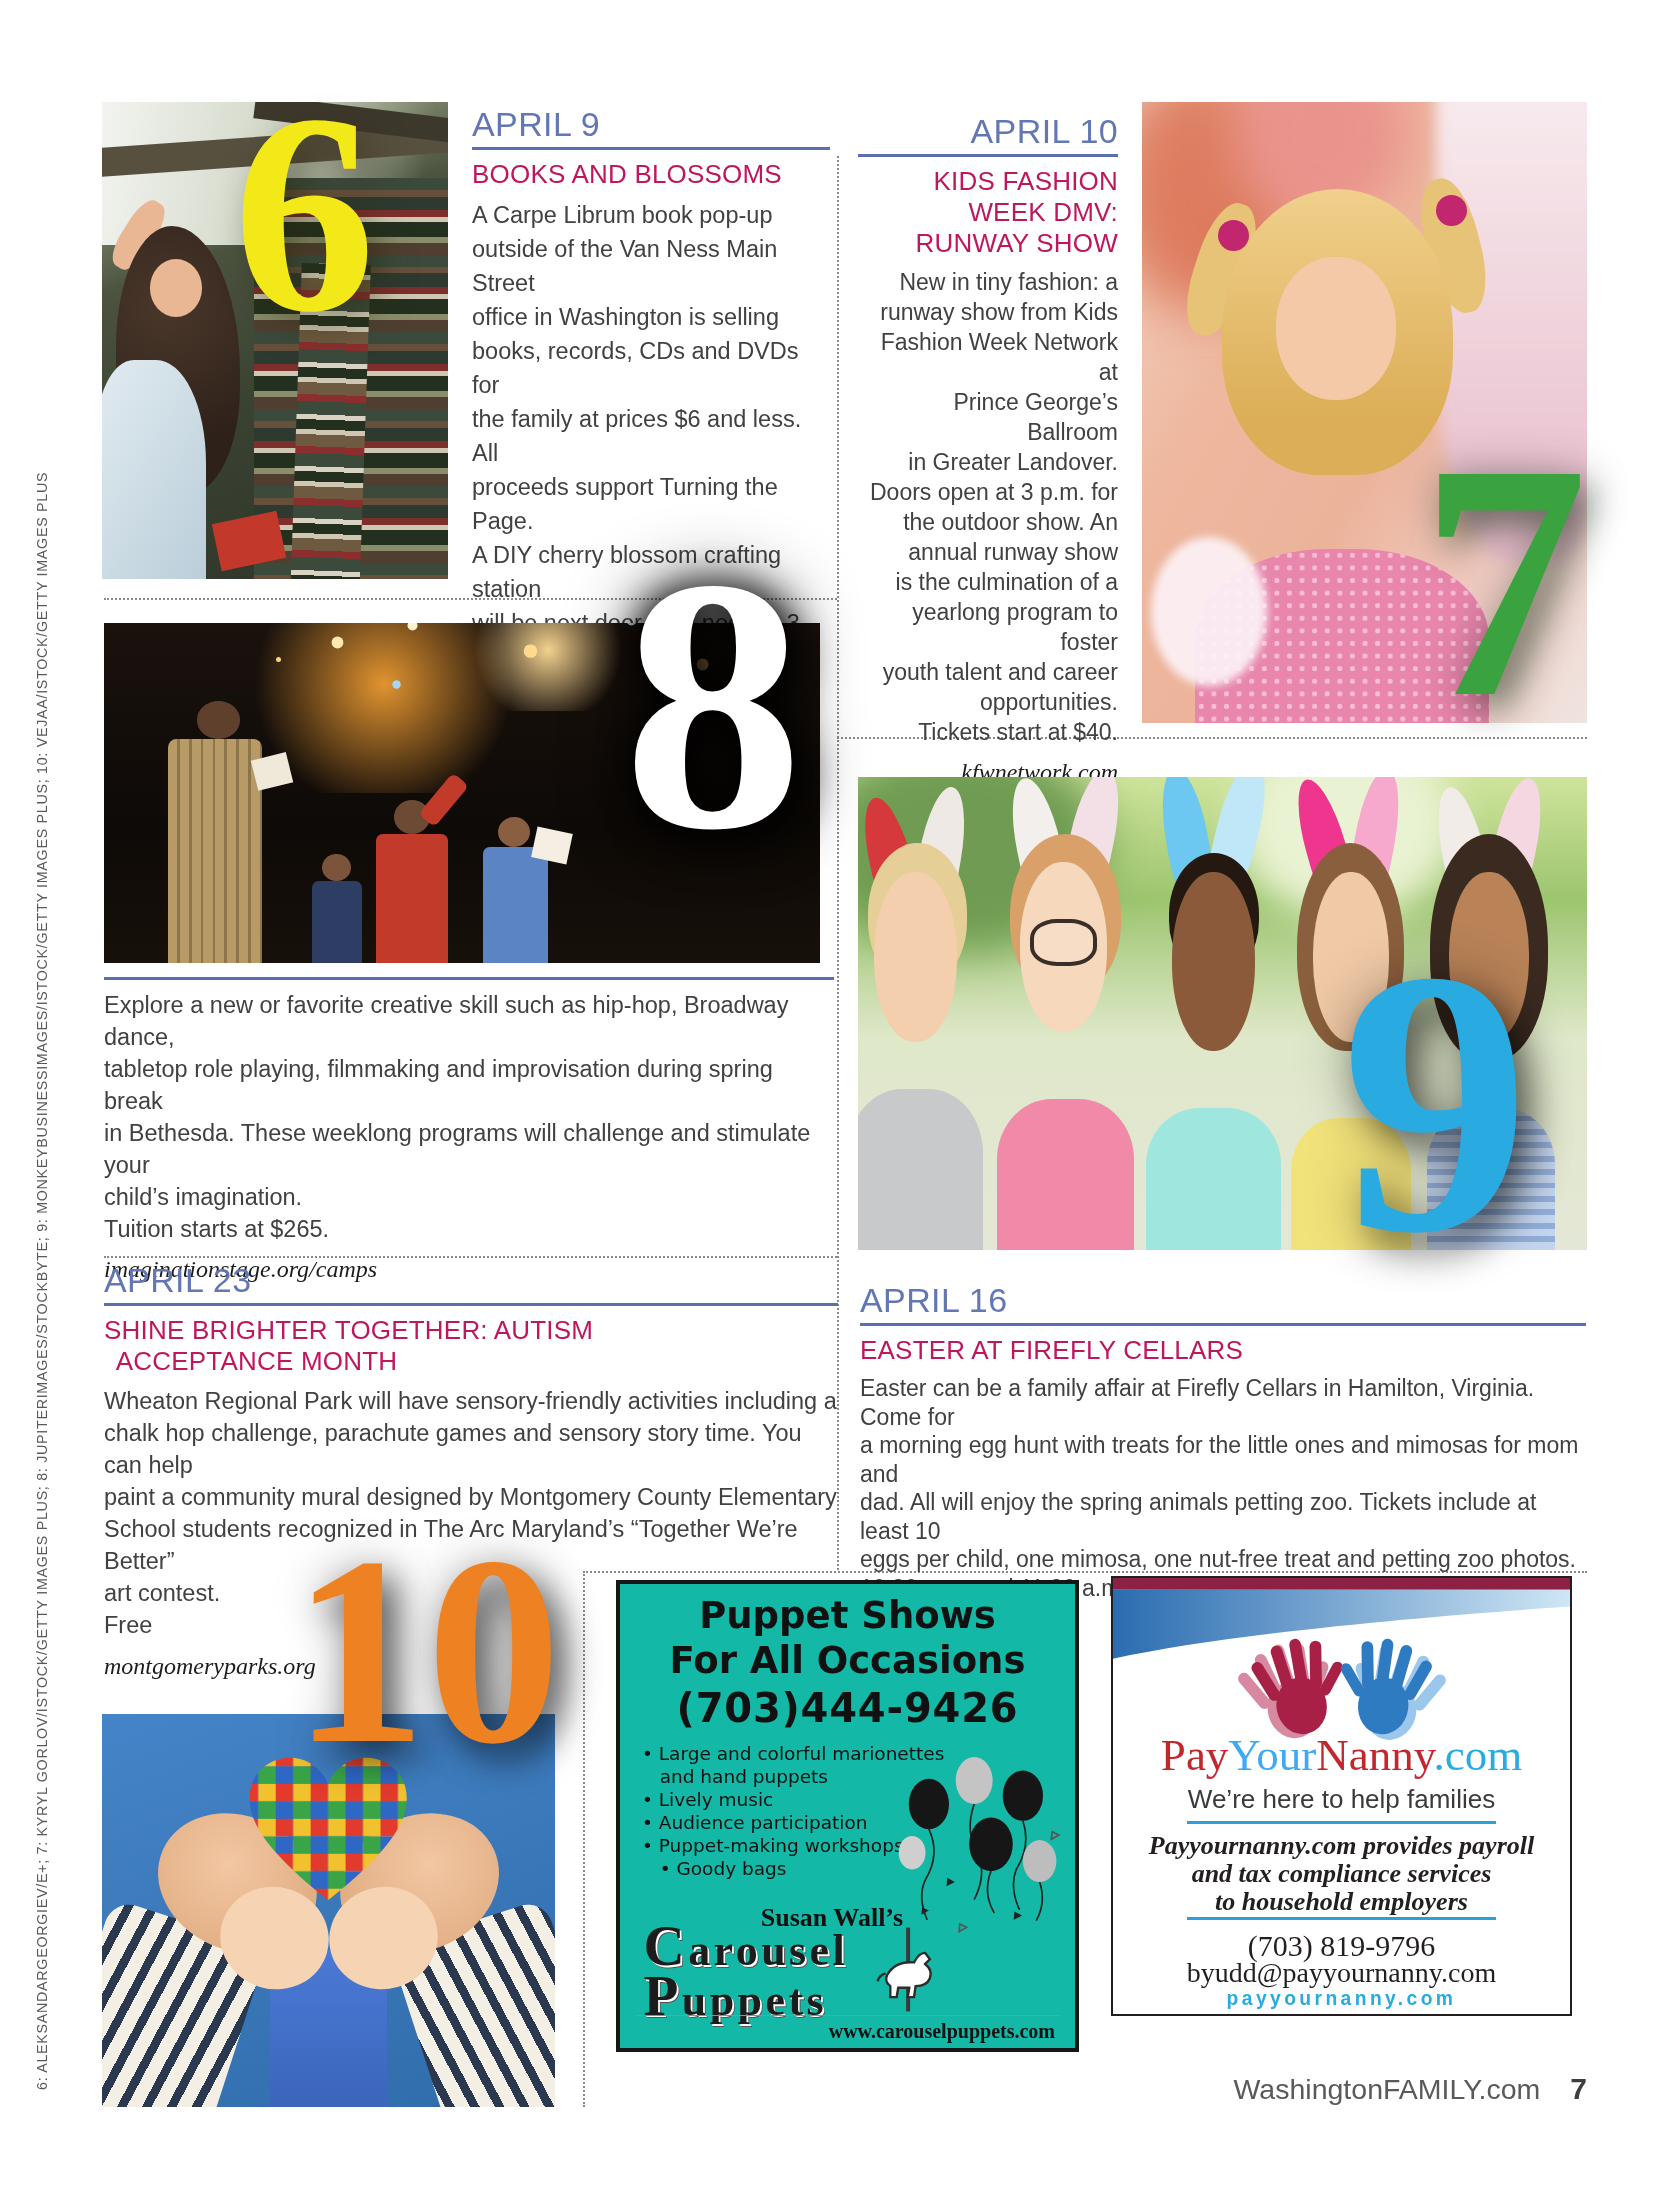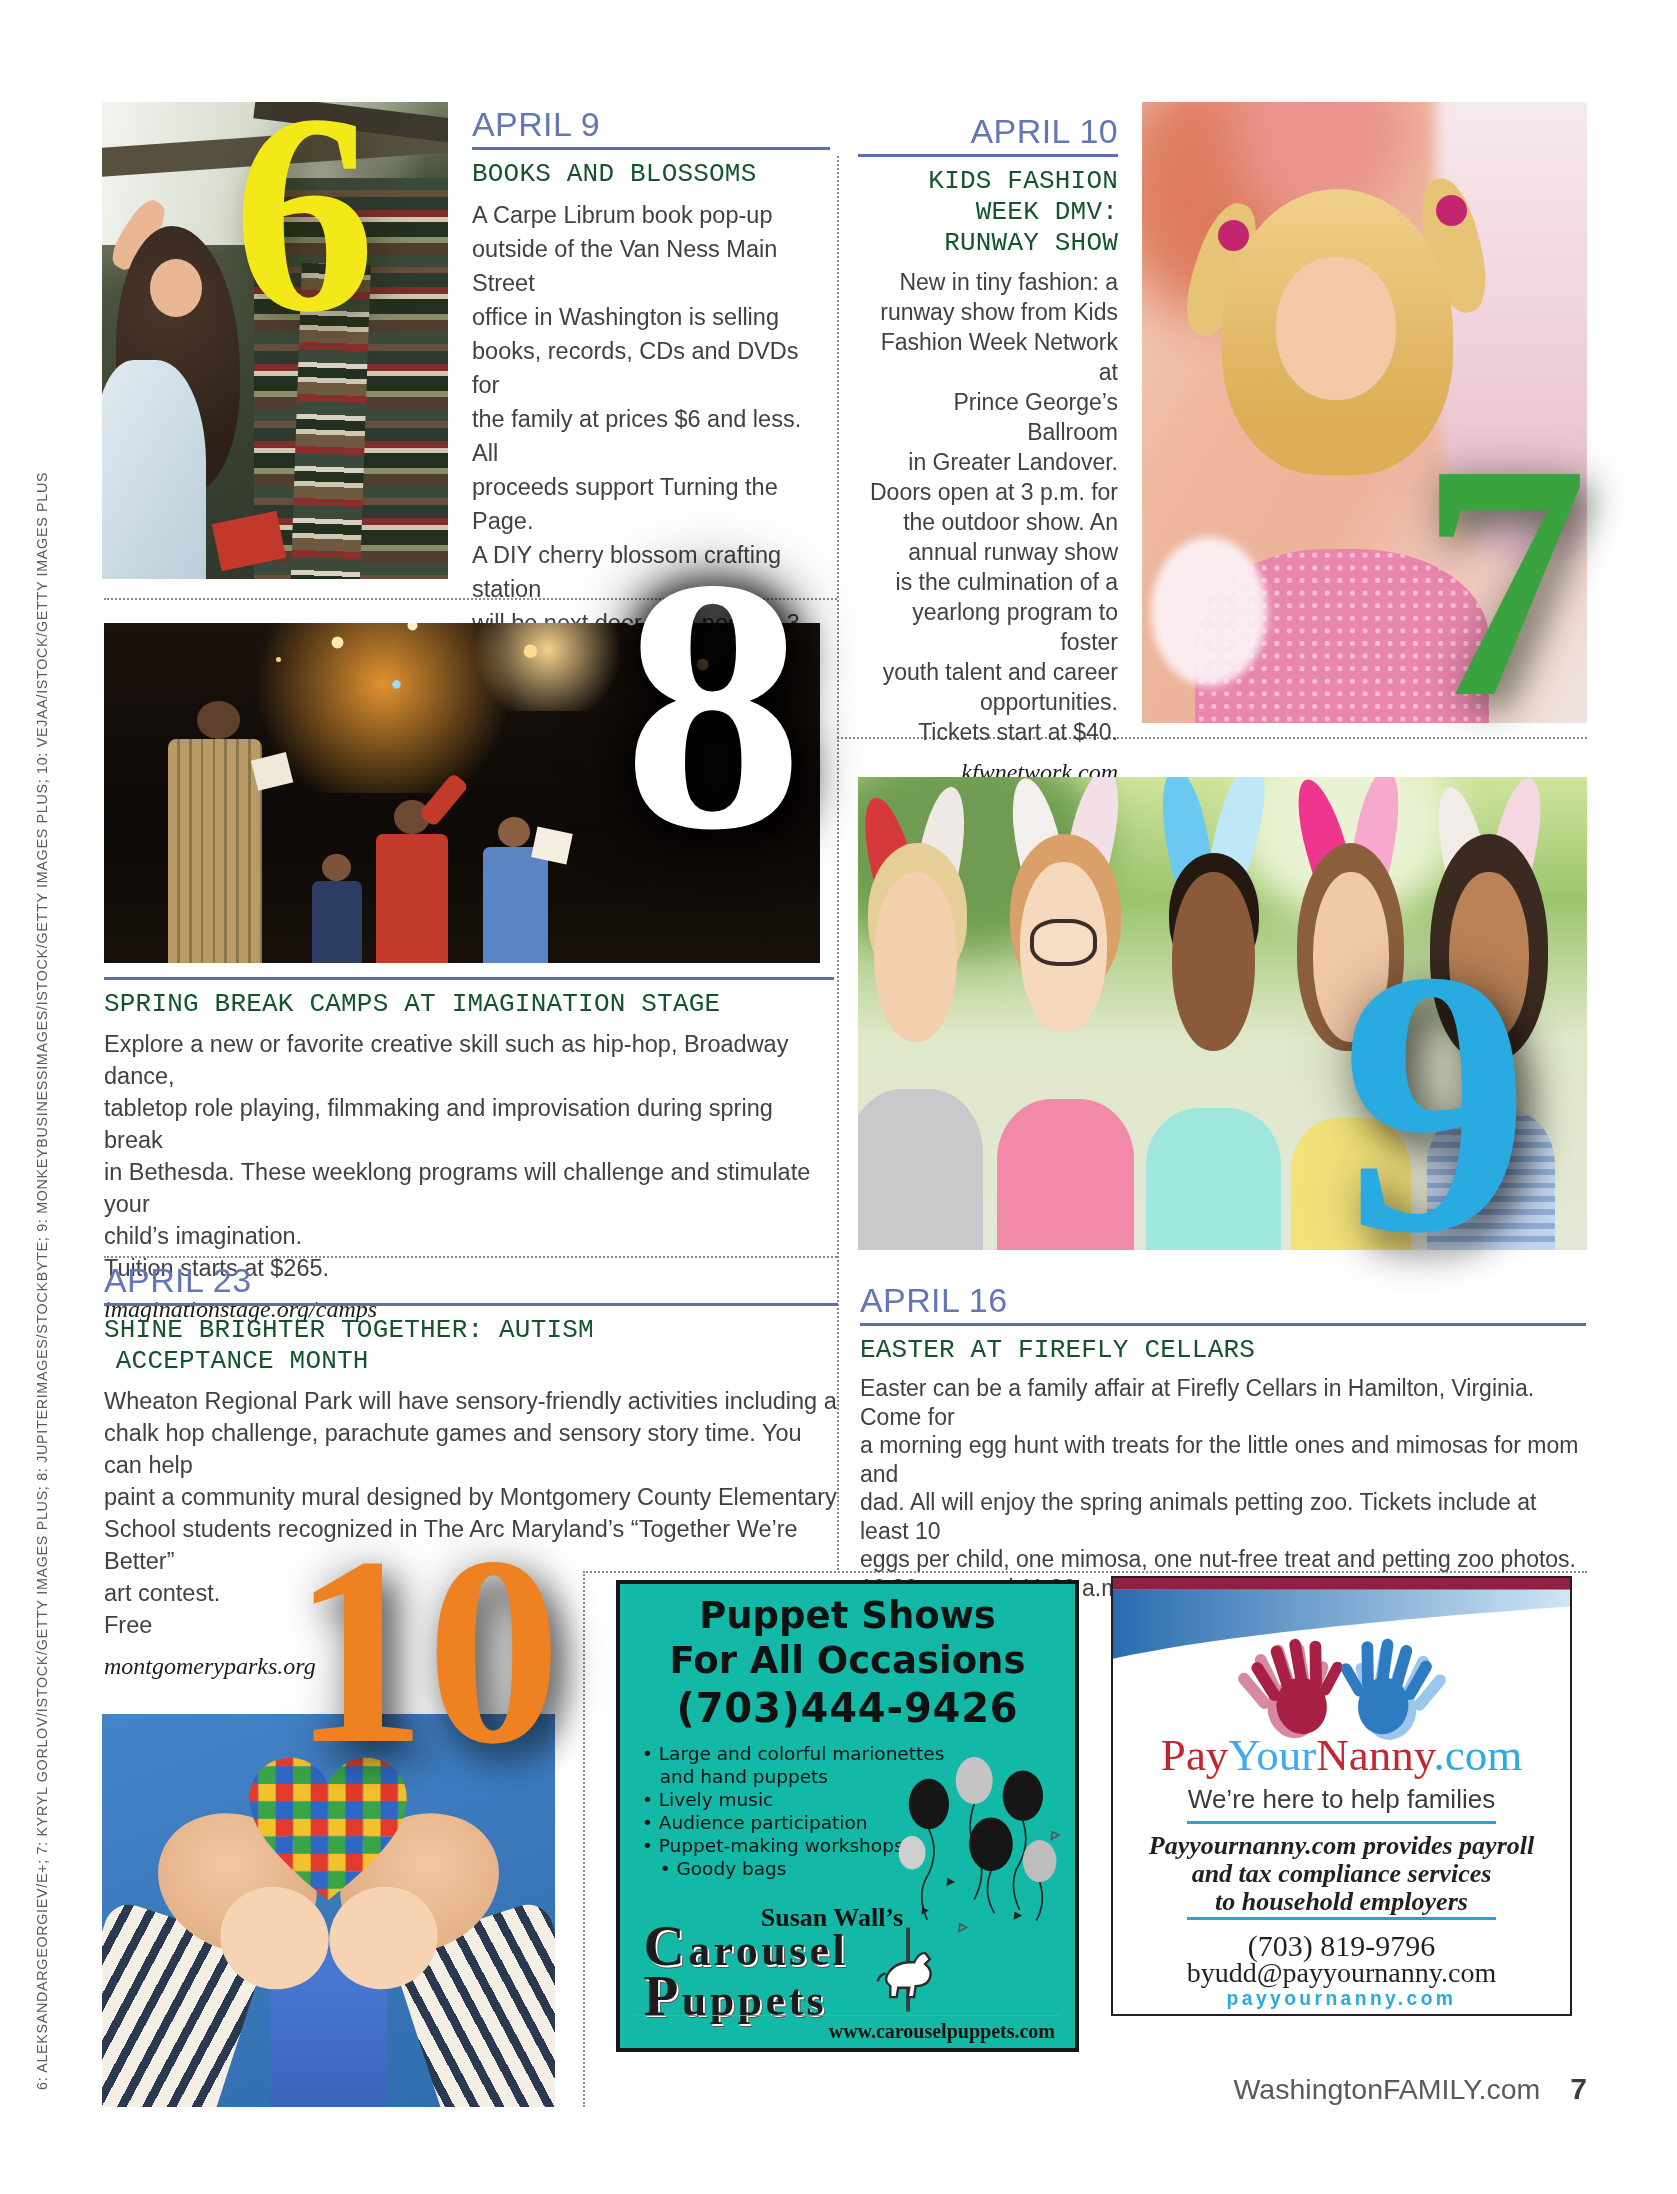--- a/index.html
+++ b/index.html
@@ -3,21 +3,21 @@
 <meta charset="utf-8">
 <style>
   * { margin:0; padding:0; box-sizing:border-box; }
   body { background:#fff; font-family:"Liberation Sans", sans-serif; }
   .page { position:relative; width:1678px; height:2194px; background:#ffffff; overflow:hidden; }
 
   
   .block { position:absolute; }
   .ev-date { font-size:34px; line-height:35px; color:#6477b5; letter-spacing:0.4px; }
   .ev-rule { height:2.5px; background:#5b6eae; margin:5px 0 9.2px; }
-  .ev-title { font-size:26px; line-height:31px; color:#14532d; margin-bottom:8.4px; letter-spacing:0.2px;font-family:Liberation Mono, monospace; }
+  .ev-title { font-size:26px; line-height:31px; color:#be185d; margin-bottom:8.4px; letter-spacing:0.2px; }
   .ev-body { font-size:23.5px; line-height:34px; color:#414042; }
   .lines { white-space:pre-line; }
   .linesw { white-space:pre-wrap; }
   .ev-link { font-family:"Liberation Serif", serif; font-style:italic; font-size:24px; color:#1c1c1c; margin-top:11.8px; }
   .right { text-align:right; }
   .b10 .ev-body { font-size:23px; line-height:30px; }
   .b11 .ev-body, .b23 .ev-body { line-height:32px; }
   .b16 .ev-body { font-size:23px; line-height:28.5px; }
   .b23 .t2 { padding-left:11.8px; }
 
@@ -268,21 +268,20 @@
     <div class="sp-k2a"></div>
     <div class="sp-kid sp-k4"></div>
     <div class="sp-k4h"></div>
     <div class="sp-paper1"></div>
     <div class="sp-paper2"></div>
   </div>
   <span class="num n8">8</span>
 
   <section class="block b11" style="left:104px; top:972px; width:730px;">
     <div class="ev-rule"></div>
-    <div class="ev-title">SPRING BREAK CAMPS AT IMAGINATION STAGE</div>
     <div class="ev-body lines">Explore a new or favorite creative skill such as hip-hop, Broadway dance,
 tabletop role playing, filmmaking and improvisation during spring break
 in Bethesda. These weeklong programs will challenge and stimulate your
 child’s imagination.
 Tuition starts at $265.</div>
     <div class="ev-link">imaginationstage.org/camps</div>
   </section>
 
   <div class="photo ph-bunny">
     <div class="bn-blob1"></div>

